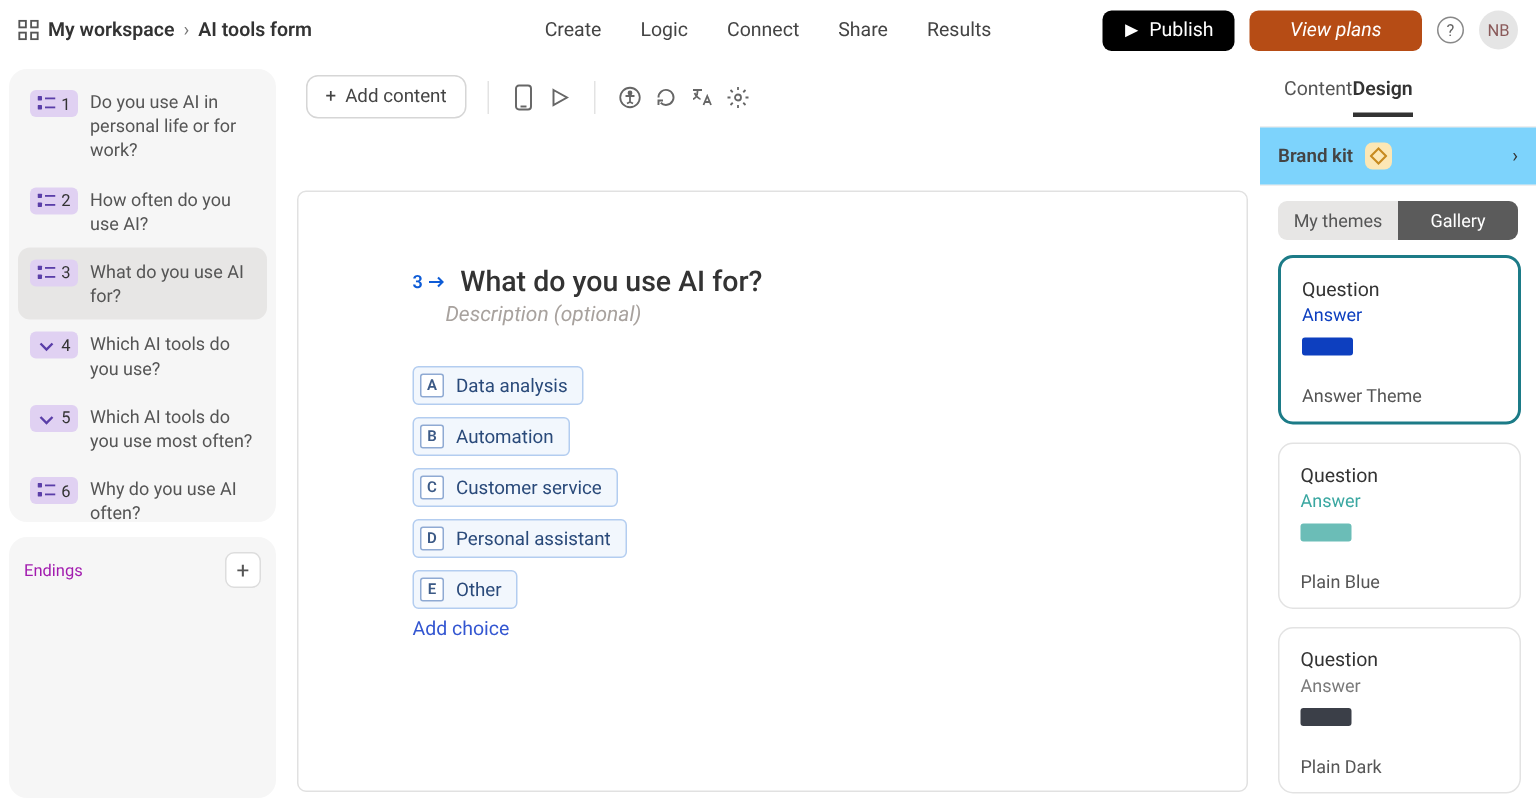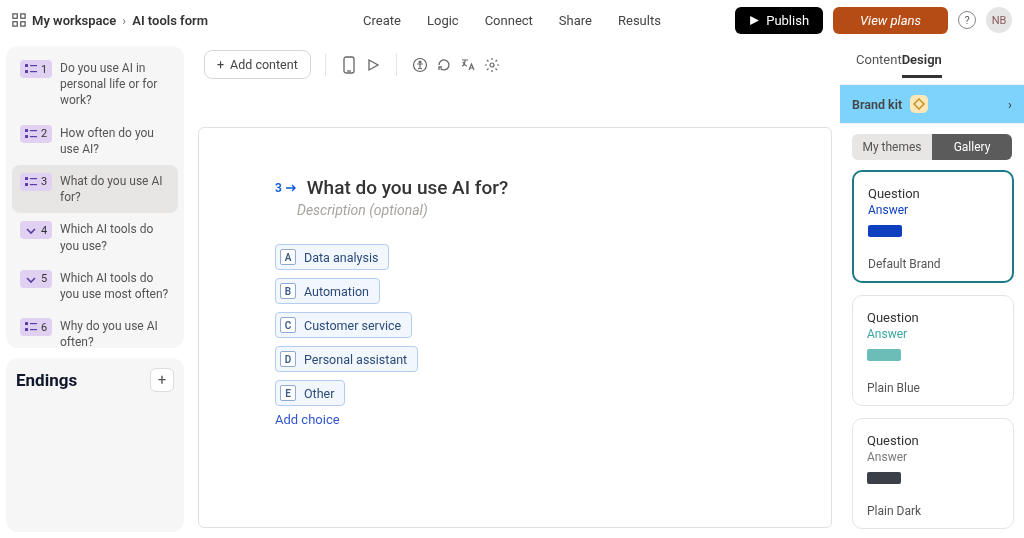--- a/index.html
+++ b/index.html
@@ -14,21 +14,21 @@
   .btn-publish { background: #000; color: #fff; border-radius: 6px; padding: 6px 14px; display: flex; align-items: center; gap: 6px; font-size: 13px; cursor: pointer; }
   .btn-plans { background: #b64c15; color: #fff; border-radius: 6px; padding: 6px 27px; font-size: 13px; cursor: pointer; font-style: italic; }
   .help-icon { width: 18px; height: 18px; border: 1.5px solid #888; border-radius: 50%; display: flex; align-items: center; justify-content: center; font-size: 11px; color: #666; cursor: pointer; }
   .avatar { width: 26px; height: 26px; border-radius: 50%; background: #e5e5e5; display: flex; align-items: center; justify-content: center; font-size: 11px; color: #8a5a5a; cursor: pointer; }
 
   .app { display: flex; height: calc(538px - 40px); }
   .left-panel { width: 190px; padding: 6px; display: flex; flex-direction: column; gap: 6px; }
   .question-list { background: #f6f6f6; border-radius: 12px; padding: 6px; display: flex; flex-direction: column; flex: 0 0 auto; max-height: 302px; overflow: hidden; }
   .endings-box { background: #f6f6f6; border-radius: 12px; padding: 10px; flex: 1; margin-top: 4px; position: relative; }
   .endings-head { display: flex; align-items: center; justify-content: space-between; }
-  .endings-title { font-size: 17px; font-weight: 700; color: #0f172a; }
+  .endings-title { font-size: 11px; font-weight: 400; color: #a21caf; }
   .endings-plus { width: 24px; height: 24px; border: 1px solid #ddd; border-radius: 6px; background: #fff; display: flex; align-items: center; justify-content: center; cursor: pointer; font-size: 15px; color: #555; }
   .q-item { display: flex; align-items: flex-start; gap: 8px; padding: 8px; border-radius: 8px; cursor: pointer; font-size: 12px; color: #555; }
   .q-item.active { background: #e7e6e5; }
   .q-chip { display: flex; align-items: center; gap: 4px; background: #e0d1f2; border-radius: 4px; padding: 2px 4px; min-width: 32px; height: 18px; justify-content: center; }
   .q-chip.drop svg { transform: translateY(1px); }
   .q-num { font-size: 11px; color: #333; }
   .q-label { line-height: 1.35; }
 
   .canvas-wrap { flex: 1; padding: 10px 8px; display: flex; flex-direction: column; }
   .canvas-toolbar { display: flex; align-items: center; gap: 6px; padding-left: 6px; }
@@ -295,21 +295,21 @@
     </div>
     <div class="theme-toggle">
       <div>My themes</div>
       <div class="sel">Gallery</div>
     </div>
     <div class="theme-scroll" id="themes">
         <div class="theme-card sel">
           <div class="tc-q">Question</div>
           <div class="tc-a" style="color:#0d3fbf">Answer</div>
           <div class="swatch" style="background:#0d3fbf"></div>
-          <div class="tc-name">Default Brand</div>
+          <div class="tc-name">Answer Theme</div>
         </div>
         <div class="theme-card">
           <div class="tc-q">Question</div>
           <div class="tc-a" style="color:#3aa7a1">Answer</div>
           <div class="swatch" style="background:#6bbdb7"></div>
           <div class="tc-name">Plain Blue</div>
         </div>
         <div class="theme-card">
           <div class="tc-q">Question</div>
           <div class="tc-a" style="color:#7a7a7a">Answer</div>

